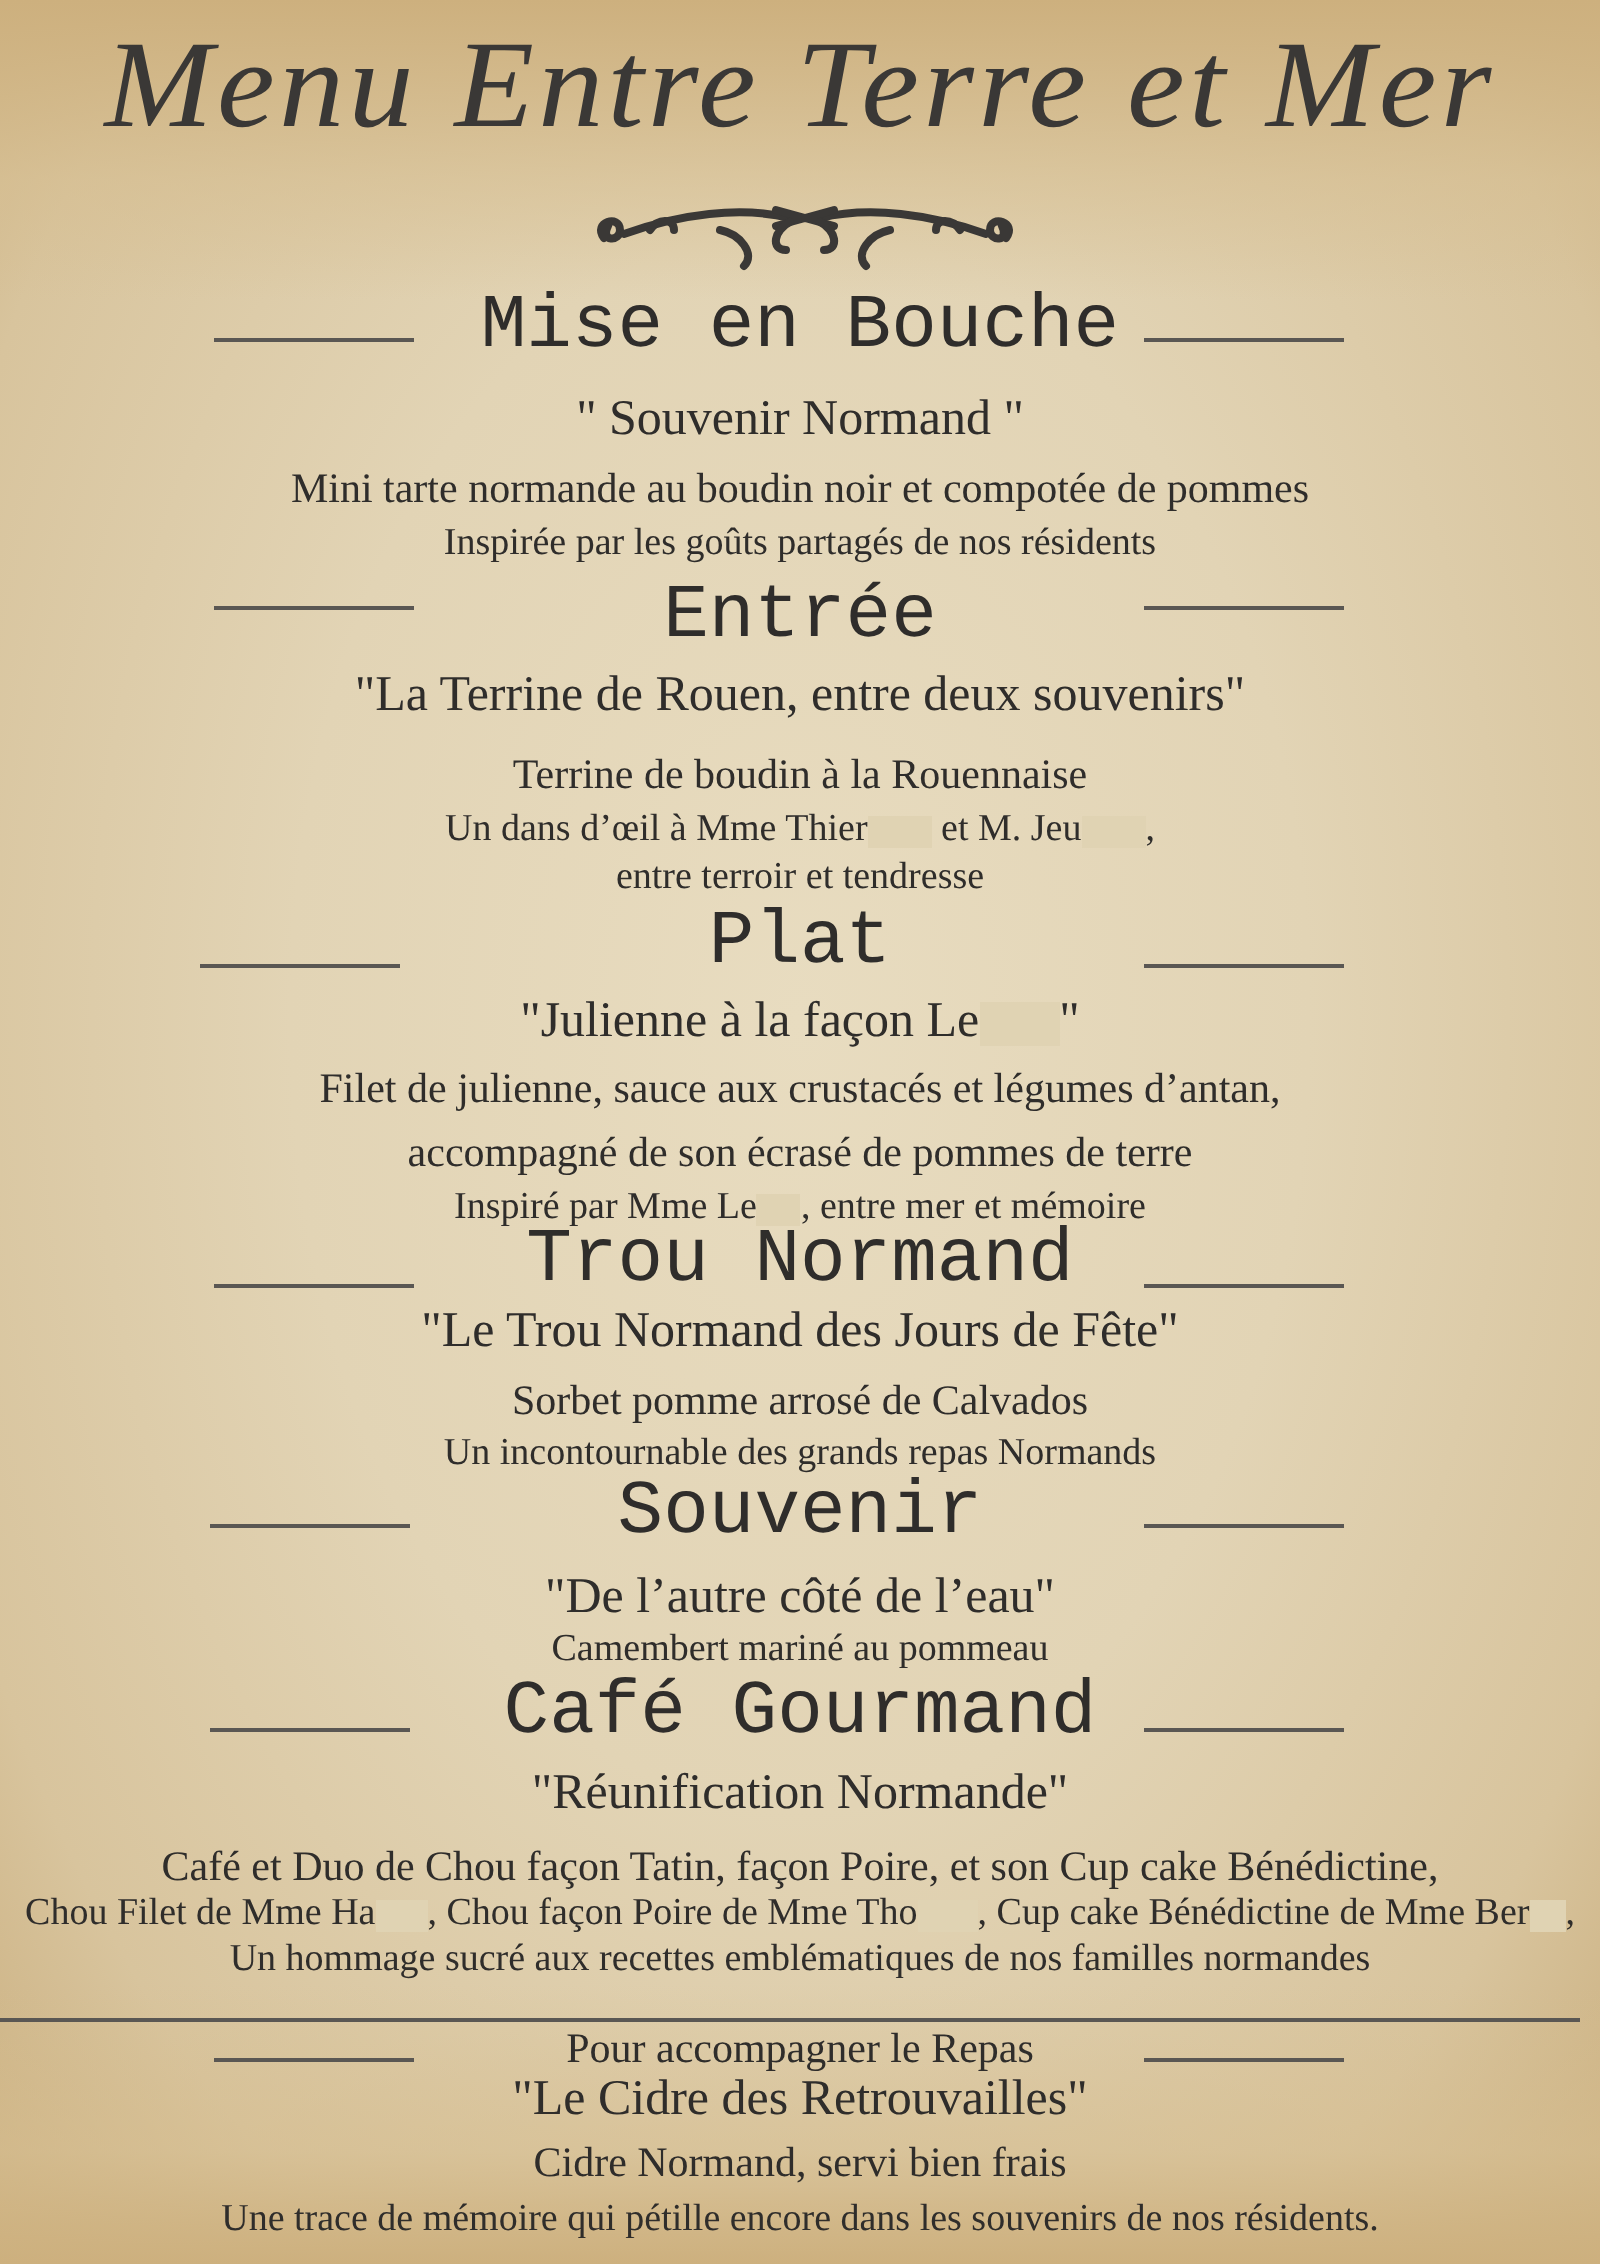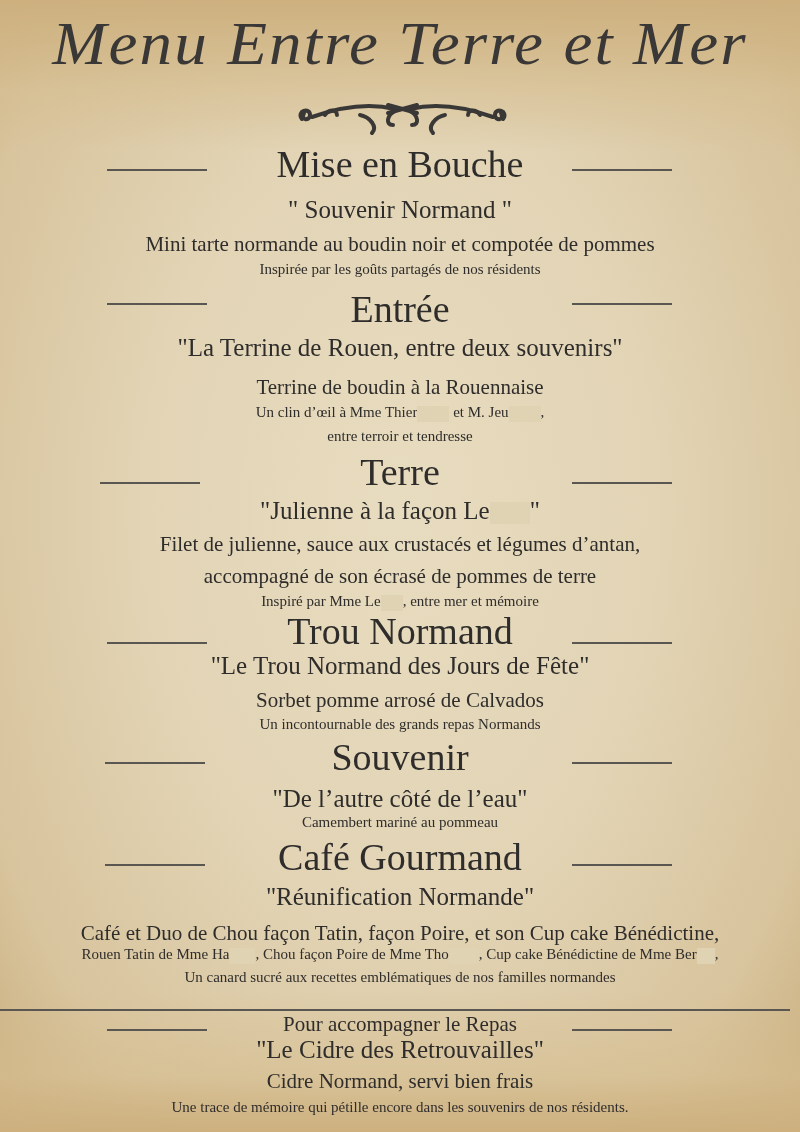--- a/index.html
+++ b/index.html
@@ -6,24 +6,24 @@
   body{width:800px;height:1132px;overflow:hidden;
     background: radial-gradient(ellipse at 50% 45%, #e8dcc0 0%, #e2d4b5 45%, #d8c49d 80%, #c9ad7c 100%);
     font-family:"DejaVu Serif","Liberation Serif",serif;color:#2e2c2a;position:relative;}
   .top-shade{position:absolute;left:0;top:0;width:800px;height:150px;
     background:linear-gradient(#cdb07e 0%, rgba(214,190,145,0.6) 60%, rgba(226,212,181,0) 100%);}
   .bot-shade{position:absolute;left:0;bottom:0;width:800px;height:140px;
     background:linear-gradient(rgba(226,212,181,0) 0%, rgba(214,190,145,0.6) 60%, #cdb07e 100%);}
   .abs{position:absolute;left:0;width:800px;text-align:center;white-space:nowrap;}
   .title{top:8px;font-family:"Liberation Serif",serif;font-style:italic;font-size:62px;letter-spacing:2px;color:#3a3836;transform:scaleX(1.05);}
   .orn{position:absolute;left:290px;top:97px;width:225px;height:42px;}
-  .h{font-family:Liberation Serif, serif;font-size:38px;color:#2f2d2b;}
+  .h{font-family:Liberation Mono, monospace;font-size:38px;color:#2f2d2b;}
   .q{font-family:"Liberation Serif",serif;font-size:25px;color:#2f2d2b;}
   .d{font-family:"Liberation Serif",serif;font-size:21px;color:#2f2d2b;}
-  .s{font-family:"Liberation Serif",serif;font-size:15px;color:#2f2d2b;}
+  .s{font-family:"Liberation Serif",serif;font-size:19px;color:#2f2d2b;}
   .rule{position:absolute;height:1.5px;background:#5a5753;width:100px;}
   .red{display:inline-block;background:#e0d3b3;height:16px;vertical-align:middle;}
 </style>
 </head>
 <body>
 
 <div class="top-shade"></div>
 <div class="bot-shade"></div>
 
 <div class="abs title">Menu Entre Terre et Mer</div>
@@ -48,28 +48,28 @@
 <div class="abs q" style="top:196px">" Souvenir Normand  "</div>
 <div class="abs d" style="top:232px">Mini tarte normande au boudin noir et compotée de pommes</div>
 <div class="abs s" style="top:261px">Inspirée par les goûts partagés de nos résidents</div>
 
 <div class="rule" style="left:107px;top:303px"></div>
 <div class="rule" style="left:572px;top:303px"></div>
 <div class="abs h" style="top:287px">Entrée</div>
 <div class="abs q" style="top:334px">"La Terrine de Rouen, entre deux souvenirs"</div>
 <div class="abs d" style="top:375px">Terrine de boudin à la Rouennaise</div>
 <div class="abs s" style="top:404px">
-  <span>Un clin d’œil à Mme Thier</span><span class="red" style="width:32px"></span>
+  <span>Un dans d’œil à Mme Thier</span><span class="red" style="width:32px"></span>
   <span>et M. Jeu</span><span class="red" style="width:32px"></span><span>,</span>
 </div>
 <div class="abs s" style="top:428px">entre terroir et tendresse</div>
 
 <div class="rule" style="left:100px;top:482px"></div>
 <div class="rule" style="left:572px;top:482px"></div>
-<div class="abs h" style="top:450px">Terre</div>
+<div class="abs h" style="top:450px">Plat</div>
 <div class="abs q" style="top:497px">
   <span>"Julienne à la façon Le</span><span class="red" style="width:40px;height:22px"></span><span>"</span>
 </div>
 <div class="abs d" style="top:532px">Filet de julienne, sauce aux crustacés et légumes d’antan,</div>
 <div class="abs d" style="top:564px">accompagné de son écrasé de pommes de terre</div>
 <div class="abs s" style="top:593px">
   <span>Inspiré par Mme Le</span><span class="red" style="width:22px"></span><span>, entre mer et mémoire</span>
 </div>
 
 <div class="rule" style="left:107px;top:642px"></div>
@@ -84,23 +84,23 @@
 <div class="abs h" style="top:735px">Souvenir</div>
 <div class="abs q" style="top:785px">"De l’autre côté de l’eau"</div>
 <div class="abs s" style="top:814px">Camembert mariné au pommeau</div>
 
 <div class="rule" style="left:105px;top:864px"></div>
 <div class="rule" style="left:572px;top:864px"></div>
 <div class="abs h" style="top:835px">Café Gourmand</div>
 <div class="abs q" style="top:883px">"Réunification Normande"</div>
 <div class="abs d" style="top:921px">Café et Duo de Chou façon Tatin, façon Poire, et son Cup cake Bénédictine,</div>
 <div class="abs s" style="top:946px">
-  <span>Rouen Tatin de Mme Ha</span><span class="red" style="width:26px"></span><span>, Chou façon Poire de Mme Tho</span><span class="red" style="width:30px"></span><span>, Cup cake Bénédictine de Mme Ber</span><span class="red" style="width:18px"></span><span>,</span>
+  <span>Chou Filet de Mme Ha</span><span class="red" style="width:26px"></span><span>, Chou façon Poire de Mme Tho</span><span class="red" style="width:30px"></span><span>, Cup cake Bénédictine de Mme Ber</span><span class="red" style="width:18px"></span><span>,</span>
 </div>
-<div class="abs s" style="top:969px">Un canard sucré aux recettes emblématiques de nos familles normandes</div>
+<div class="abs s" style="top:969px">Un hommage sucré aux recettes emblématiques de nos familles normandes</div>
 
 <div class="rule" style="left:0;top:1009px;width:790px"></div>
 <div class="rule" style="left:107px;top:1029px"></div>
 <div class="rule" style="left:572px;top:1029px"></div>
 <div class="abs s" style="top:1012px;font-size:21px">Pour accompagner le Repas</div>
 <div class="abs q" style="top:1036px">"Le Cidre des Retrouvailles"</div>
 <div class="abs d" style="top:1069px">Cidre Normand, servi bien frais</div>
 <div class="abs s" style="top:1099px">Une trace de mémoire qui pétille encore dans les souvenirs de nos résidents.</div>
 
 </body></html>

